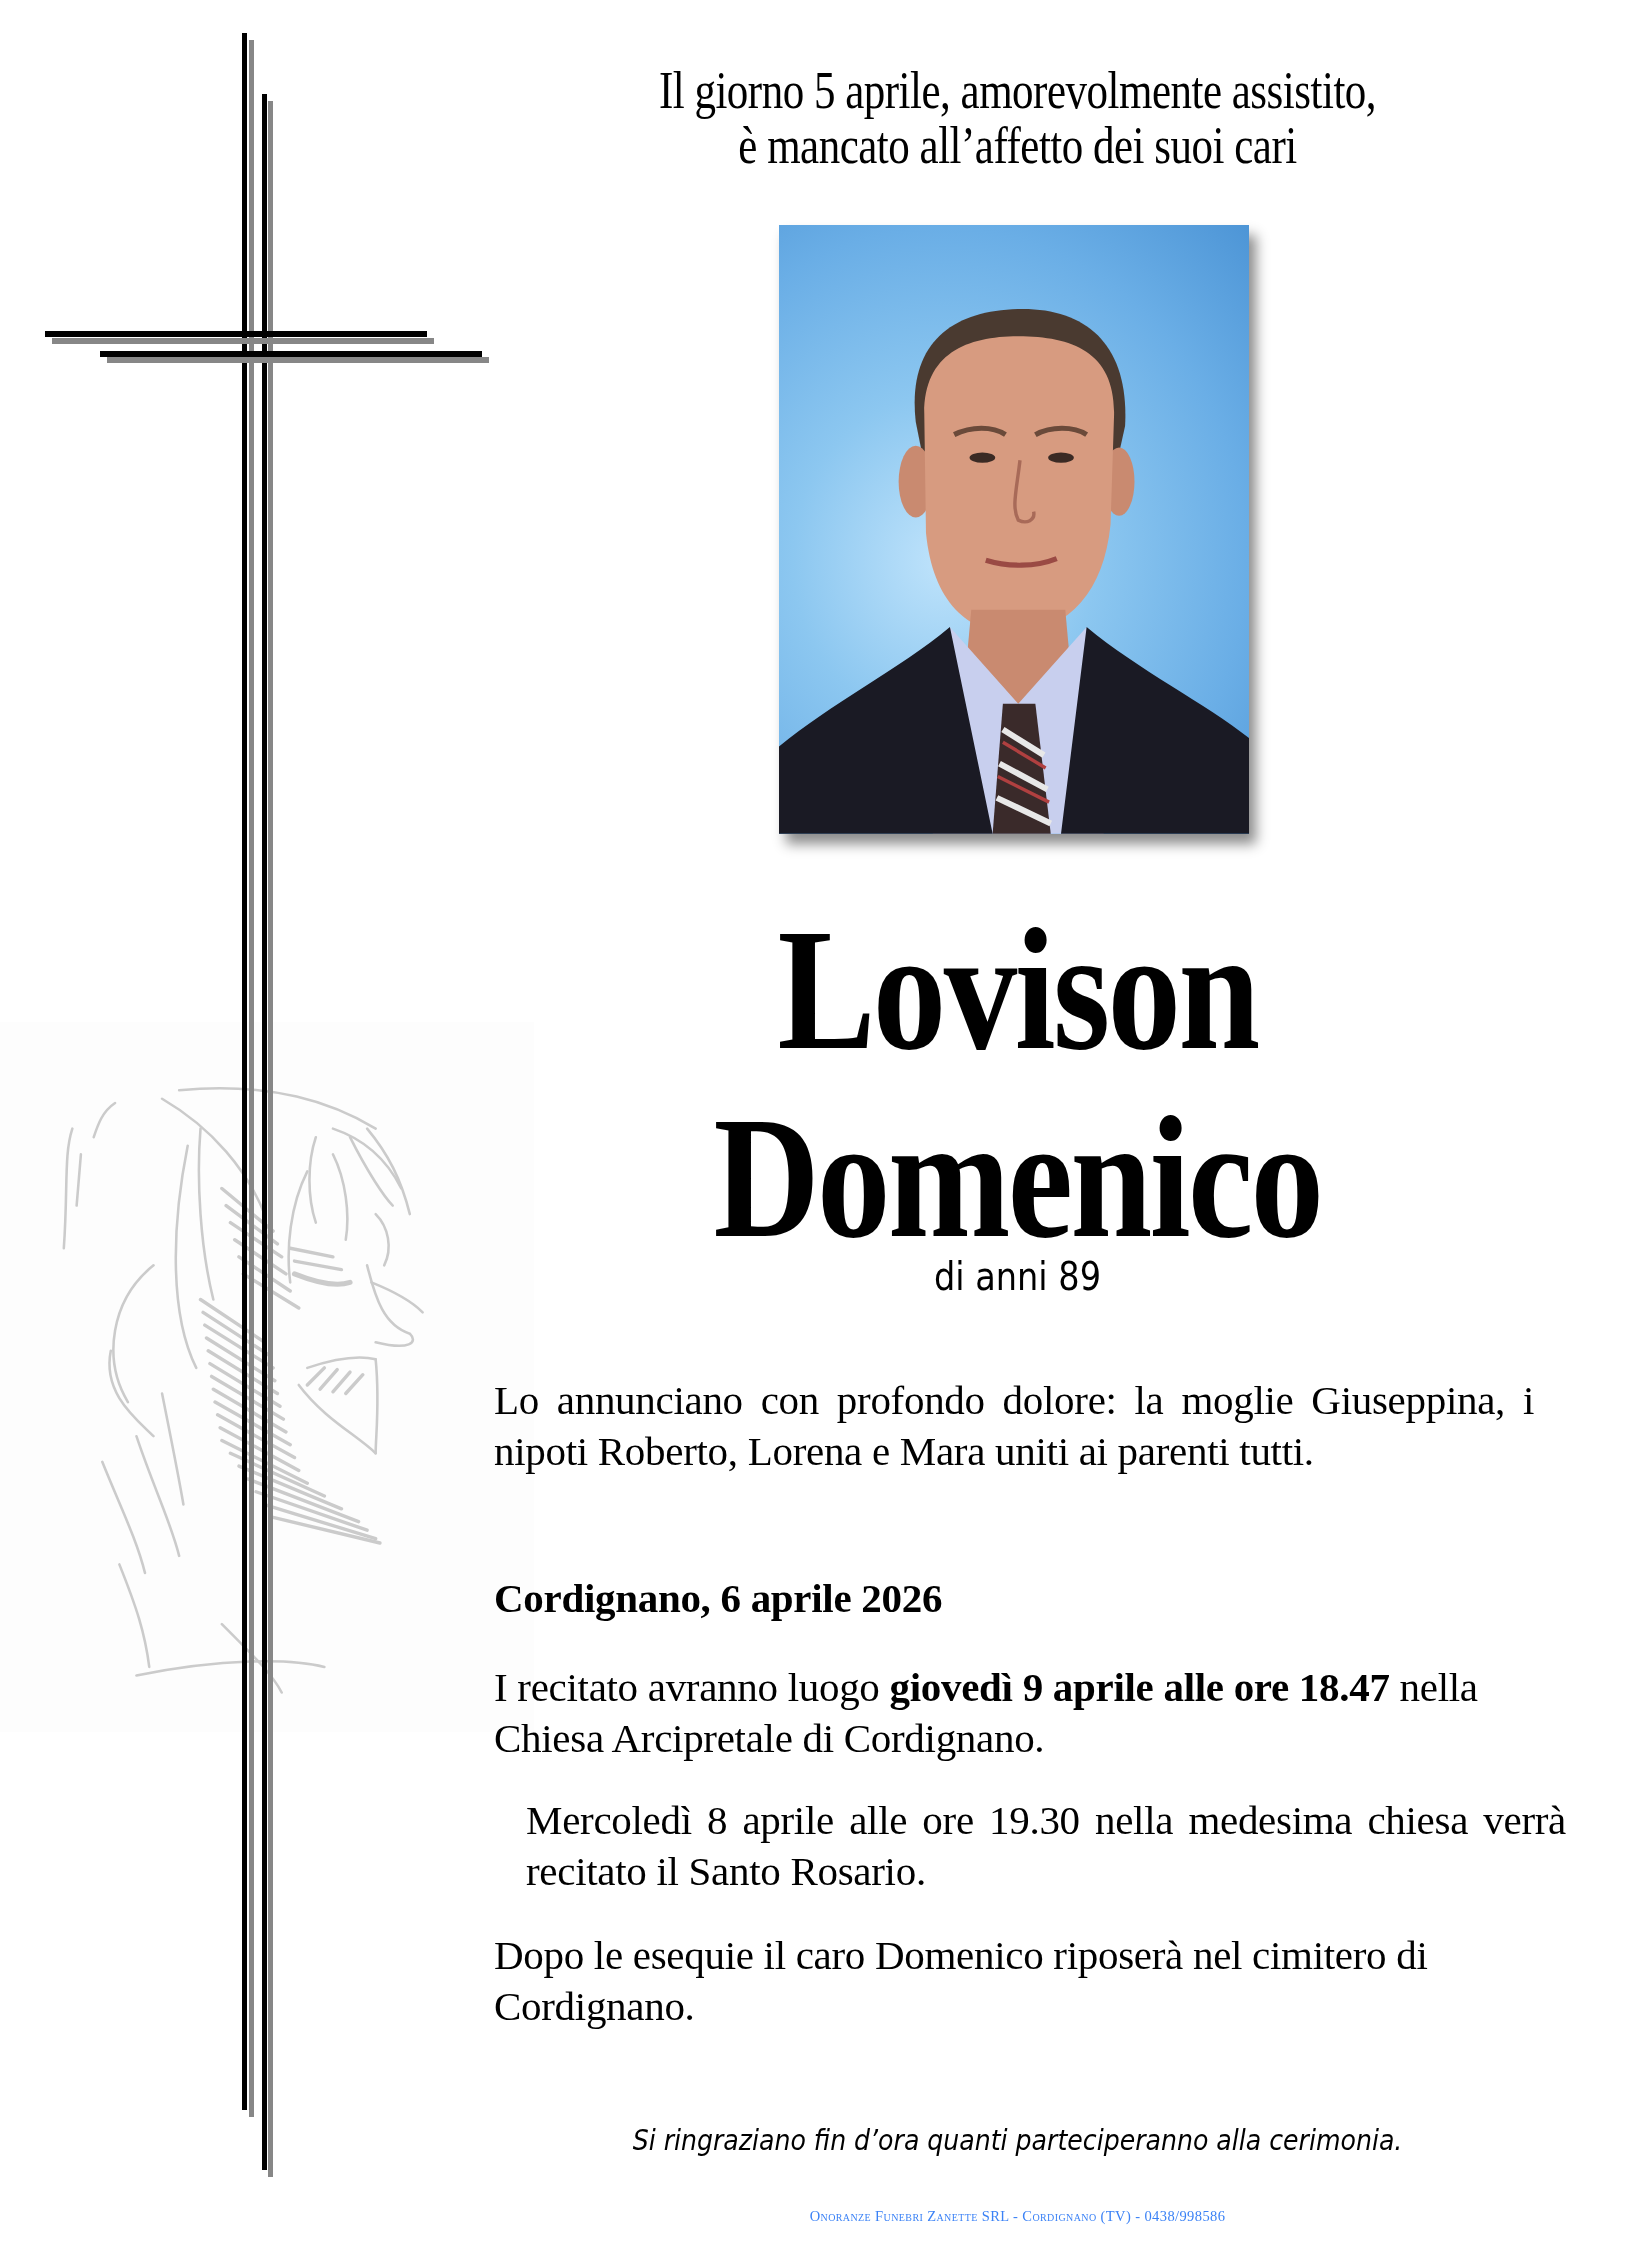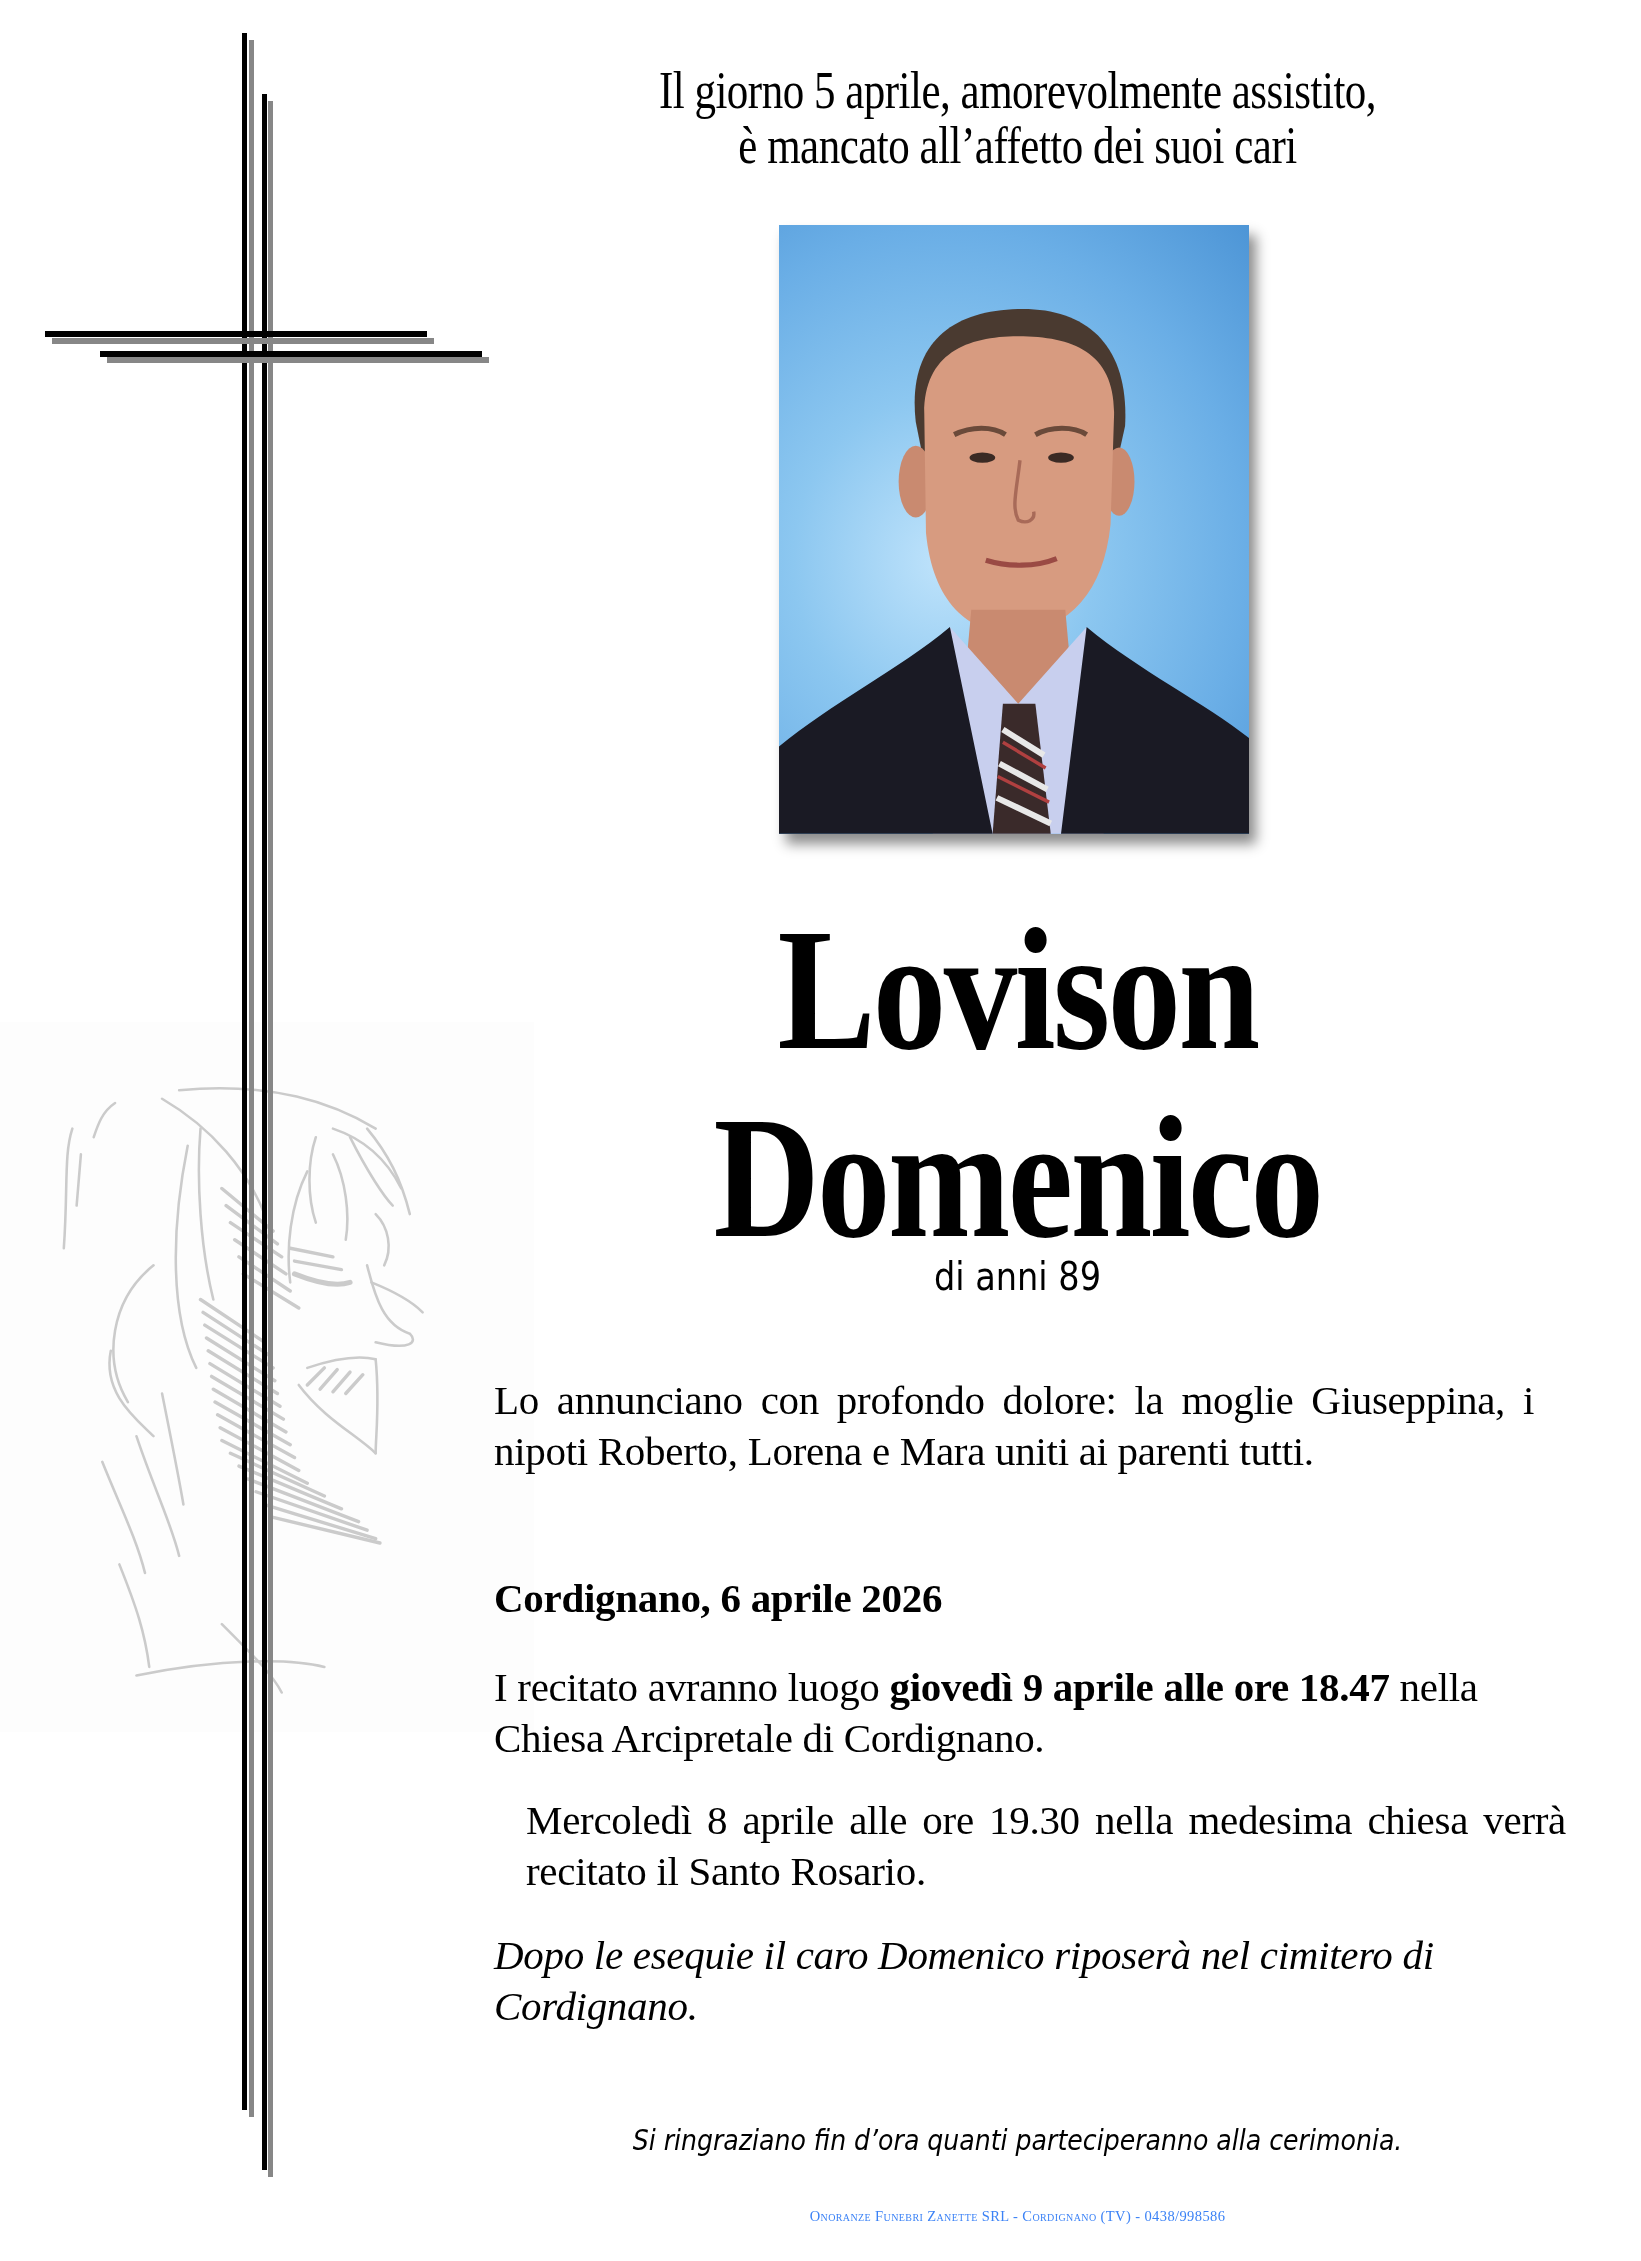--- a/index.html
+++ b/index.html
@@ -57,21 +57,21 @@
     position: absolute; left: 494px; width: 1040px;
     font-size: 41px; line-height: 51px;
     letter-spacing: -0.3px;
   }
   .body p { margin: 0; }
   .justify { text-align: justify; text-align-last: auto; }
   .p1 { top: 1340px; margin-top: 35px; }
   .date { top: 1573px; text-align: left; font-weight: bold; }
   .p2 { top: 1662px; }
   .p3 { top: 1795px; margin-left: 32px; }
-  .p4 { top: 1930px; font-style: italic; }
+  .p4 { top: 1930px; }
 
   .thanks {
     position: absolute; left: 513px; width: 1009px; text-align: center; top: 2124px;
     font-family: "DejaVu Sans", sans-serif; font-style: italic; font-size: 28px; line-height: 34px;
     transform: scaleX(0.9); transform-origin: center;
   }
   .footer {
     position: absolute; left: 513px; width: 1009px; text-align: center; top: 2208px;
     font-size: 14.5px; line-height: 17px; color: #3b82f6; letter-spacing: 0.4px;
     font-variant: small-caps;

